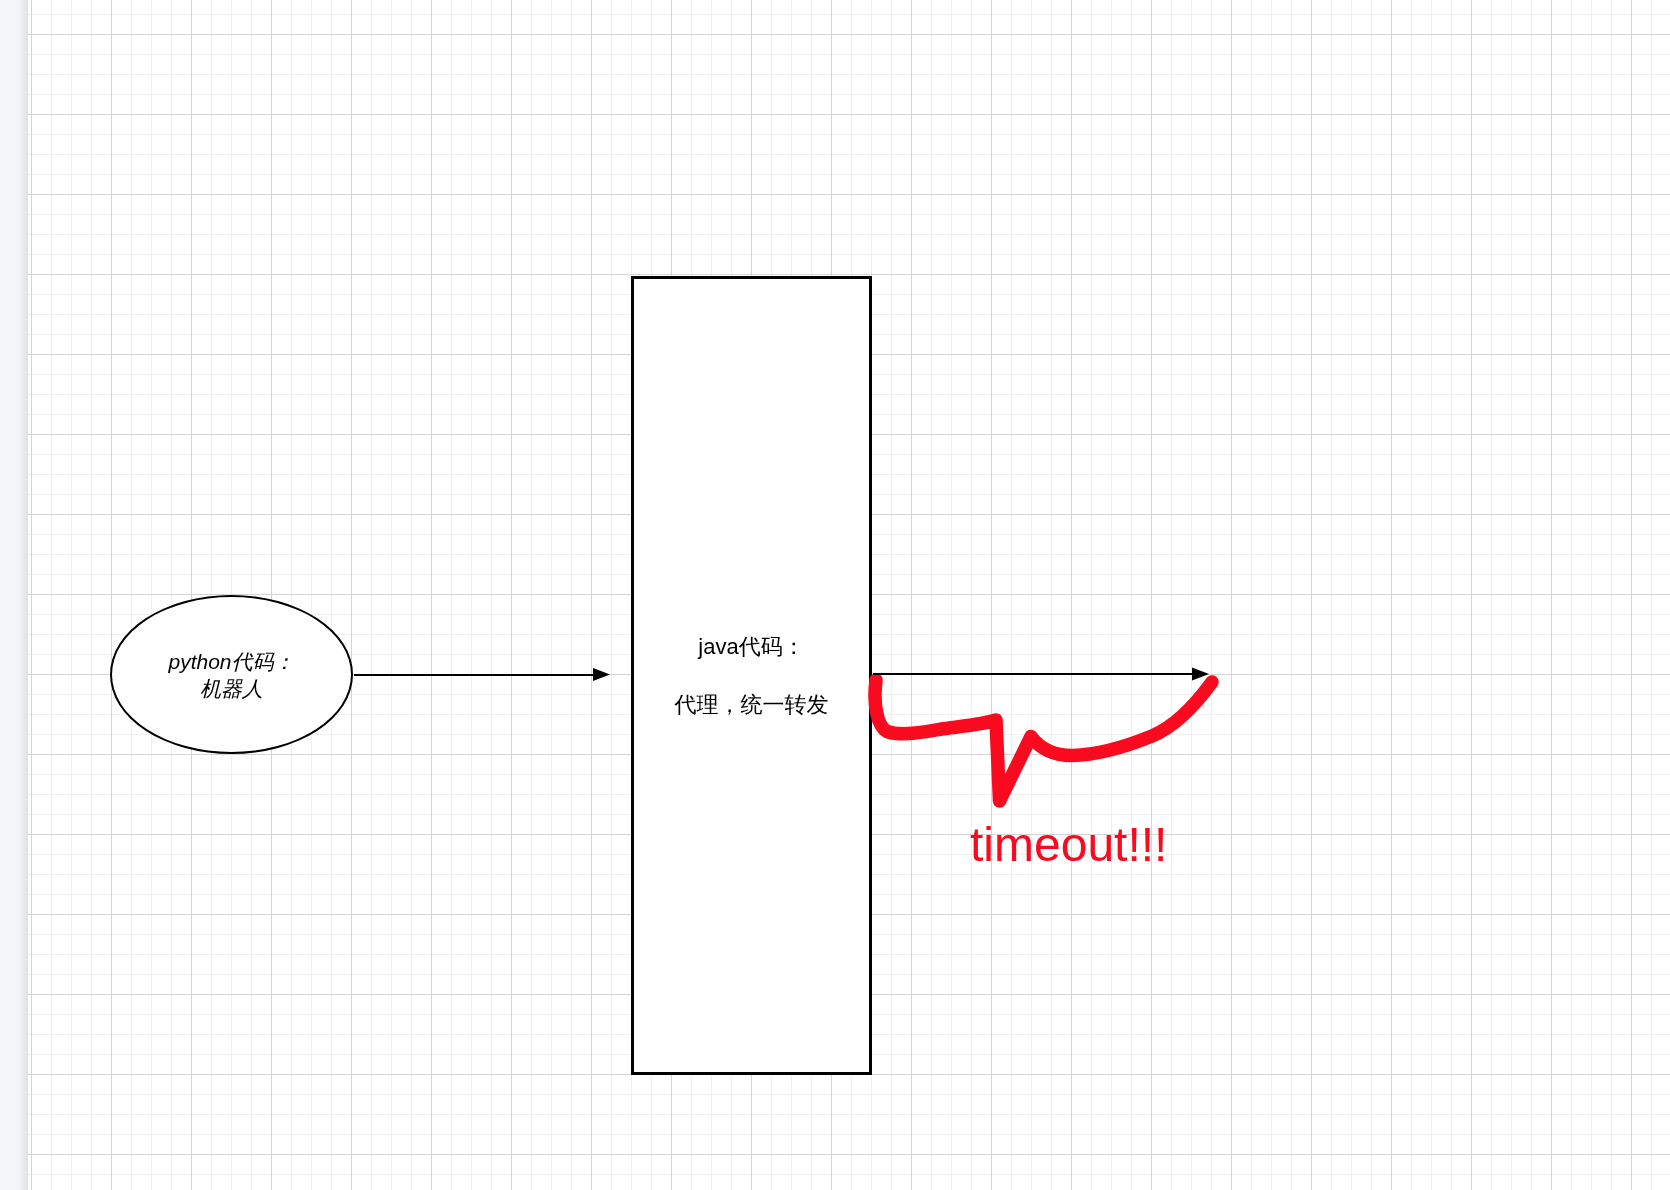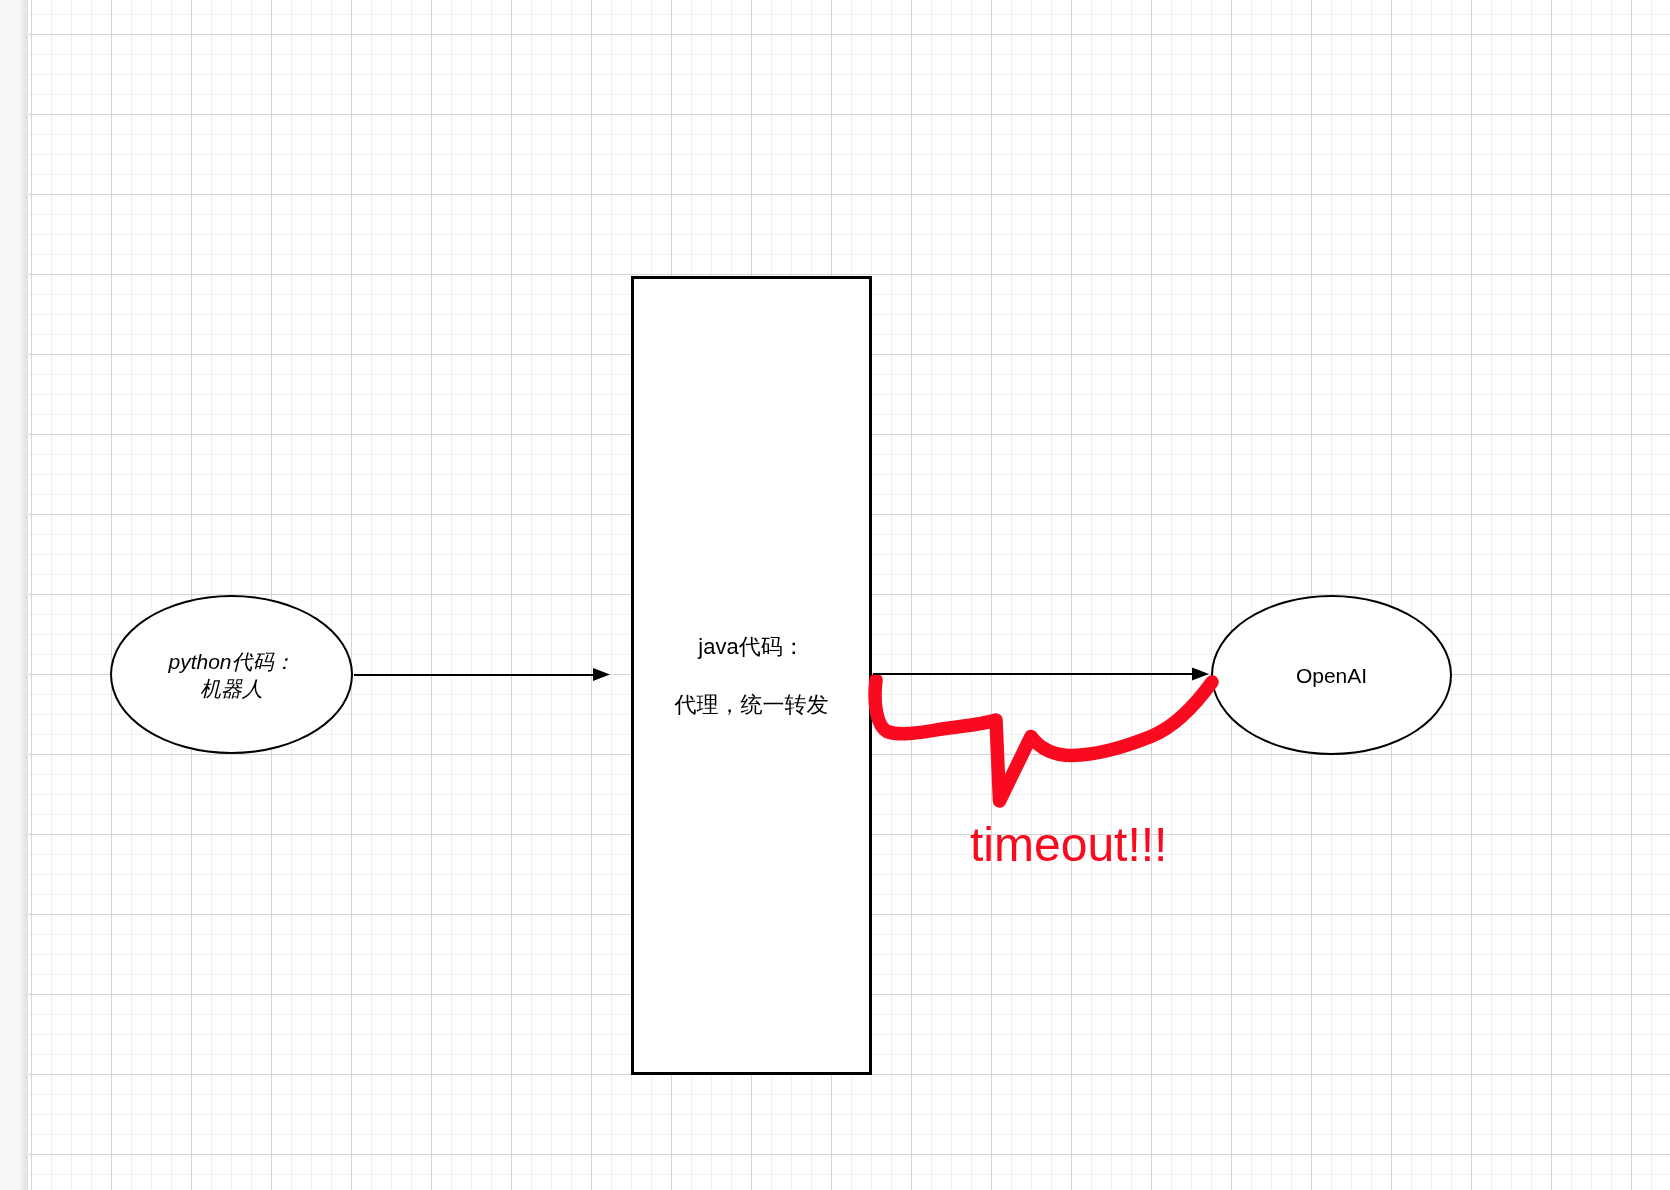--- a/index.html
+++ b/index.html
@@ -63,23 +63,20 @@
       <div>python代码：</div>
       <div>机器人</div>
     </div>
   </div>
 
   <div class="node node-proxy">
     <div>java代码：</div>
     <div>代理，统一转发</div>
   </div>
 
-  <div class="node ellipse node-openai">
-    <div>OpenAI</div>
-  </div>
 
   <svg class="overlay" viewBox="0 0 1670 1190">
 
     <path d="M 876 680
              C 873 704 877 726 887 731.5
              C 903 737 926 731 946 728.5
              C 964 726 984 724 996 720
              L 999.5 801
              L 1031 736.5
              C 1041 750 1056 755.5 1072 755.5

